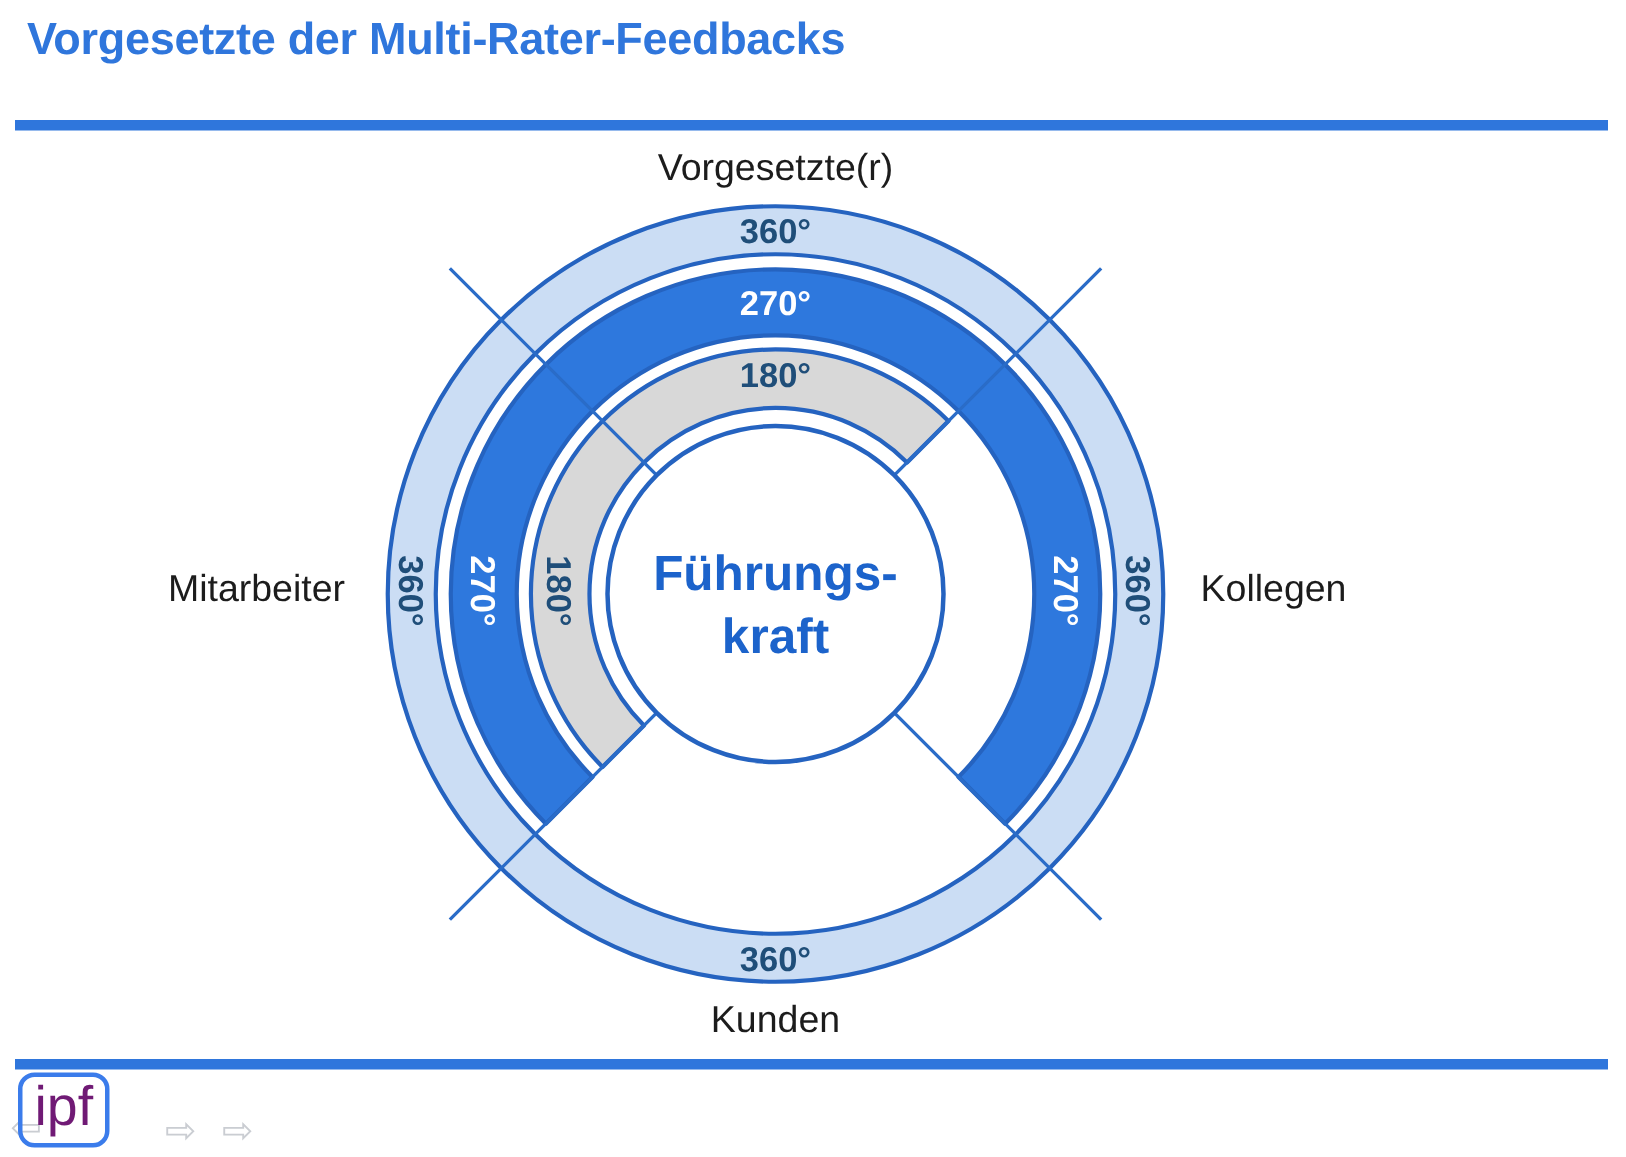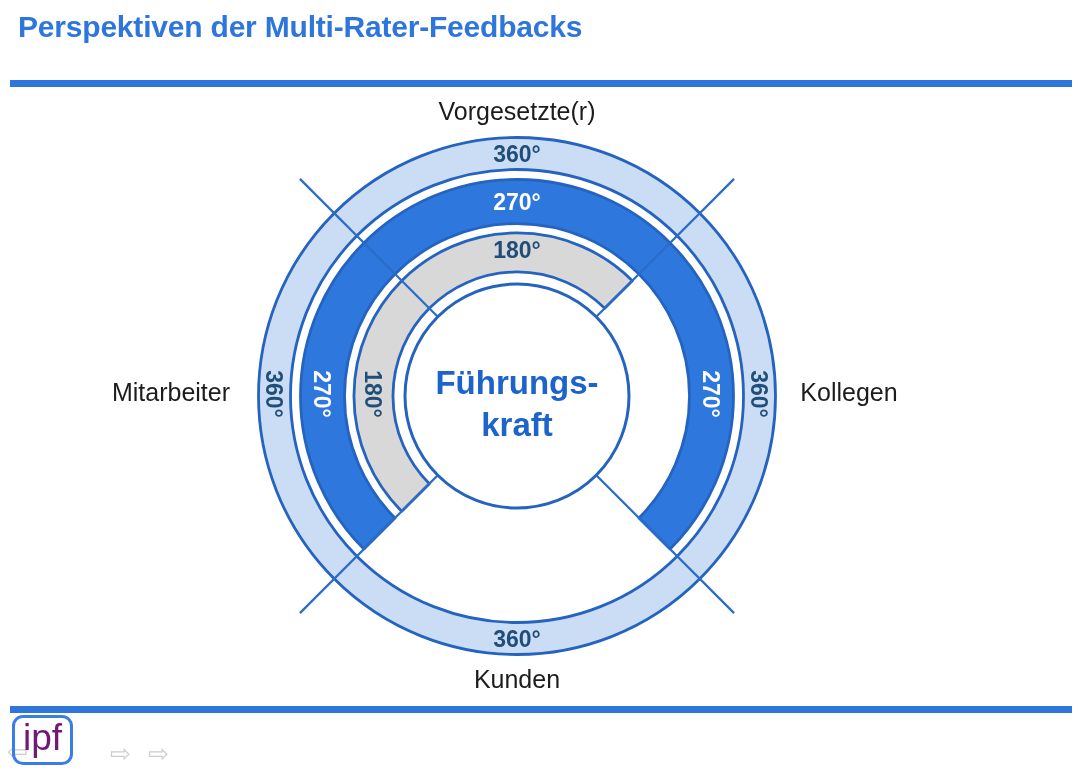--- a/index.html
+++ b/index.html
@@ -53,21 +53,21 @@
   }
   .wm-1{left:-5px;top:23px;}
   .wm-2{left:98px;top:25px;}
   .wm-3{left:136px;top:25px;}
 </style>
 </head>
 <body>
 
 <div class="page">
 
-  <div class="title">Perspektiven der Multi-Rater-Feedbacks</div>
+  <div class="title">Vorgesetzte der Multi-Rater-Feedbacks</div>
   <div class="rule rule-top"></div>
   <div class="rule rule-bottom"></div>
 
   <svg class="diagram-svg" viewBox="0 0 1084 771">
 
     <circle cx="517" cy="396" r="258.5" fill="#cbddf4" class="ring-stroke"></circle>
     <circle cx="517" cy="396" r="226.5" fill="#ffffff" class="ring-stroke"></circle>
 
     <path d="M 670.1 549.1 A 216.5 216.5 0 1 0 363.9 549.1 L 395.0 518.0 A 172.5 172.5 0 1 1 639.0 518.0 Z" fill="#2e78dd" class="ring-stroke" stroke-linejoin="round"></path>
 

